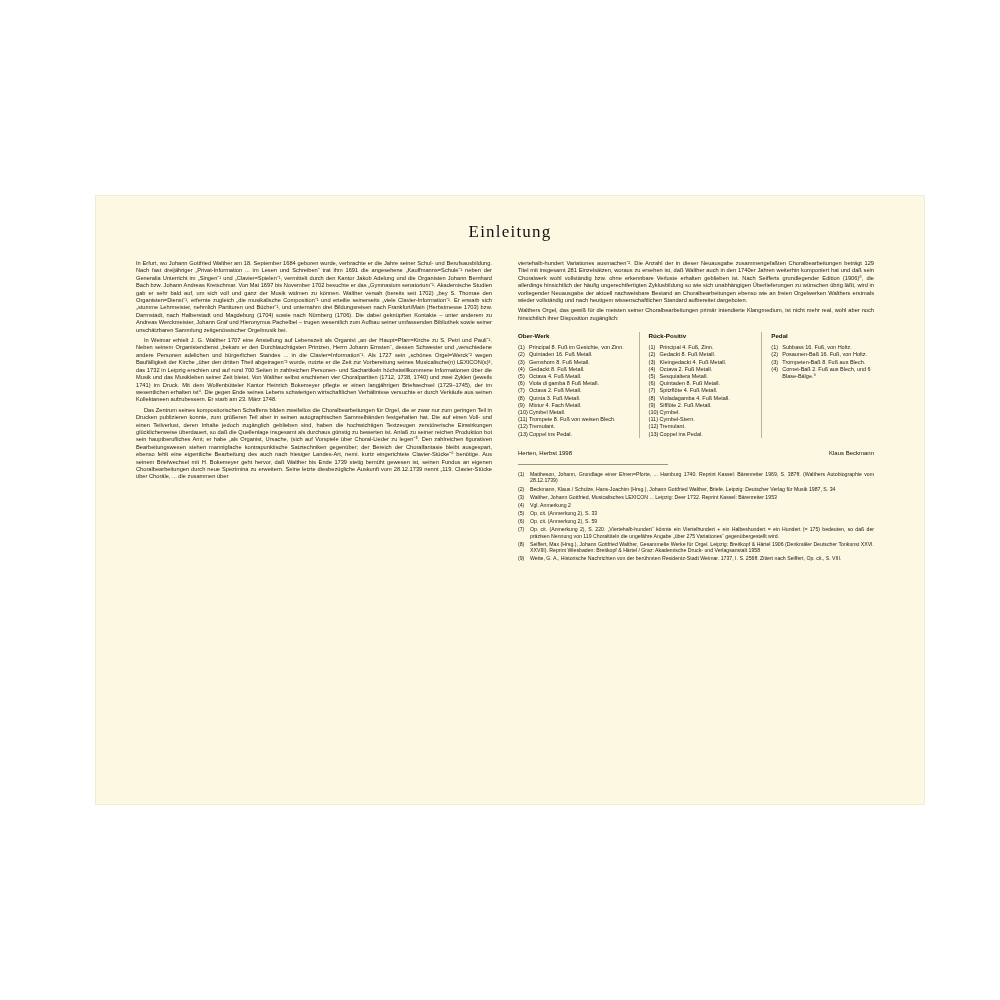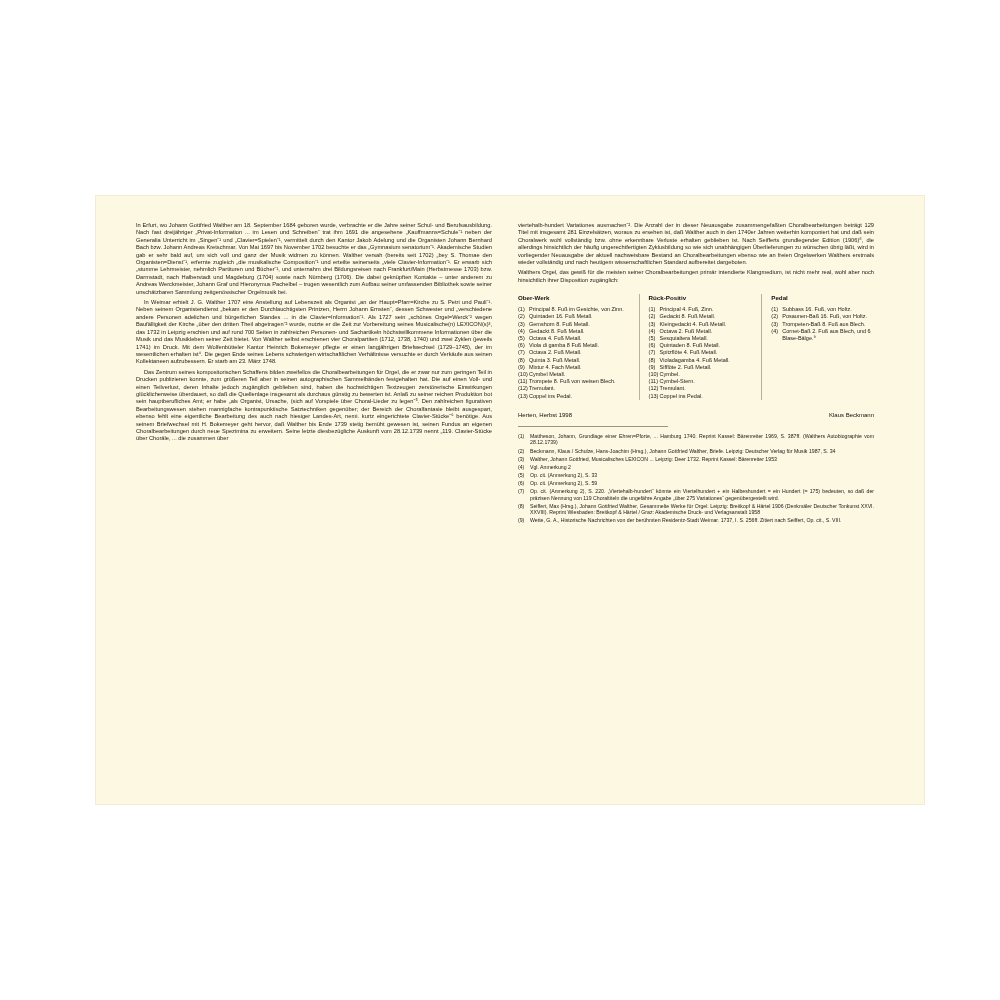--- a/index.html
+++ b/index.html
@@ -126,20 +126,21 @@
   }
   .notes li .n { display: inline-block; width: 12px; text-indent: 0; }
 </style>
 </head>
 <body>
 
 <div id="page">
   <div class="sheet">
     <div class="inner">
 
+      <h1 class="doc-title">Einleitung</h1>
 
       <div class="cols">
 
         <div class="col">
           <p>In Erfurt, wo Johann Gottfried Walther am 18. September 1684 geboren wurde, verbrachte er die Jahre seiner Schul- und Berufsausbildung. Nach fast dreijähriger „Privat-Information ... im Lesen und Schreiben“ trat ihm 1691 die angesehene „Kauffmanns=Schule“¹ neben der Generalia Unterricht im „Singen“¹ und „Clavier=Spielen“¹, vermittelt durch den Kantor Jakob Adelung und die Organisten Johann Bernhard Bach bzw. Johann Andreas Kretschmar. Von Mai 1697 bis November 1702 besuchte er das „Gymnasium senatorium“¹. Akademische Studien gab er sehr bald auf, um sich voll und ganz der Musik widmen zu können. Walther versah (bereits seit 1702) „bey S. Thomae den Organisten=Dienst“¹, erfernte zugleich „die musikalische Composition“¹ und erteilte seinerseits „viele Clavier-Information“¹. Er erwarb sich „stumme Lehrmeister, nehmlich Partituren und Bücher“¹, und unternahm drei Bildungsreisen nach Frankfurt/Main (Herbstmesse 1703) bzw. Darmstadt, nach Halberstadt und Magdeburg (1704) sowie nach Nürnberg (1706). Die dabei geknüpften Kontakte – unter anderem zu Andreas Werckmeister, Johann Graf und Hieronymus Pachelbel – trugen wesentlich zum Aufbau seiner umfassenden Bibliothek sowie seiner unschätzbaren Sammlung zeitgenössischer Orgelmusik bei.</p>
           <p class="ind">In Weimar erhielt J. G. Walther 1707 eine Anstellung auf Lebenszeit als Organist „an der Haupt=Pfarr=Kirche zu S. Petri und Pauli“¹. Neben seinem Organistendienst „bekam er den Durchlauchtigsten Printzen, Herrn Johann Ernsten“, dessen Schwester und „verschiedene andere Personen adelichen und bürgerlichen Standes ... in die Clavier=Information“¹. Als 1727 sein „schönes Orgel=Werck“² wegen Baufälligkeit der Kirche „über den dritten Theil abgetragen“² wurde, nutzte er die Zeit zur Vorbereitung seines Musicalische(n) LEXICON(s)³, das 1732 in Leipzig erschien und auf rund 700 Seiten in zahlreichen Personen- und Sachartikeln höchstwillkommene Informationen über die Musik und das Musikleben seiner Zeit bietet. Von Walther selbst erschienen vier Choralpartiten (1712, 1738, 1740) und zwei Zyklen (jeweils 1741) im Druck. Mit dem Wolfenbütteler Kantor Heinrich Bokemeyer pflegte er einen langjährigen Briefwechsel (1729–1745), der im wesentlichen erhalten ist⁴. Die gegen Ende seines Lebens schwierigen wirtschaftlichen Verhältnisse versuchte er durch Verkäufe aus seinen Kollektaneen aufzubessern. Er starb am 23. März 1748.</p>
           <p class="ind">Das Zentrum seines kompositorischen Schaffens bilden zweifellos die Choralbearbeitungen für Orgel, die er zwar nur zum geringen Teil in Drucken publizieren konnte, zum größeren Teil aber in seinen autographischen Sammelbänden festgehalten hat. Die auf einen Voll- und einen Teilverlust, deren Inhalte jedoch zugänglich geblieben sind, haben die hochwichtigen Textzeugen zerstörerische Einwirkungen glücklicherweise überdauert, so daß die Quellenlage insgesamt als durchaus günstig zu bewerten ist. Anlaß zu seiner reichen Produktion bot sein hauptberufliches Amt; er habe „als Organist, Ursache, (sich auf Vorspiele über Choral-Lieder zu legen“⁵. Den zahlreichen figurativen Bearbeitungswesen stehen mannigfache kontrapunktische Satztechniken gegenüber; der Bereich der Choralfantasie bleibt ausgespart, ebenso fehlt eine eigentliche Bearbeitung des auch nach hiesiger Landes-Art, nemi. kurtz eingerichtete Clavier-Stücke“⁶ benötige. Aus seinem Briefwechsel mit H. Bokemeyer geht hervor, daß Walther bis Ende 1739 stetig bemüht gewesen ist, seinen Fundus an eigenen Choralbearbeitungen durch neue Spezimina zu erweitern. Seine letzte diesbezügliche Auskunft vom 28.12.1739 nennt „119. Clavier-Stücke über Choräle, ... die zusammen über</p>
         </div>
 
         <div class="col">

